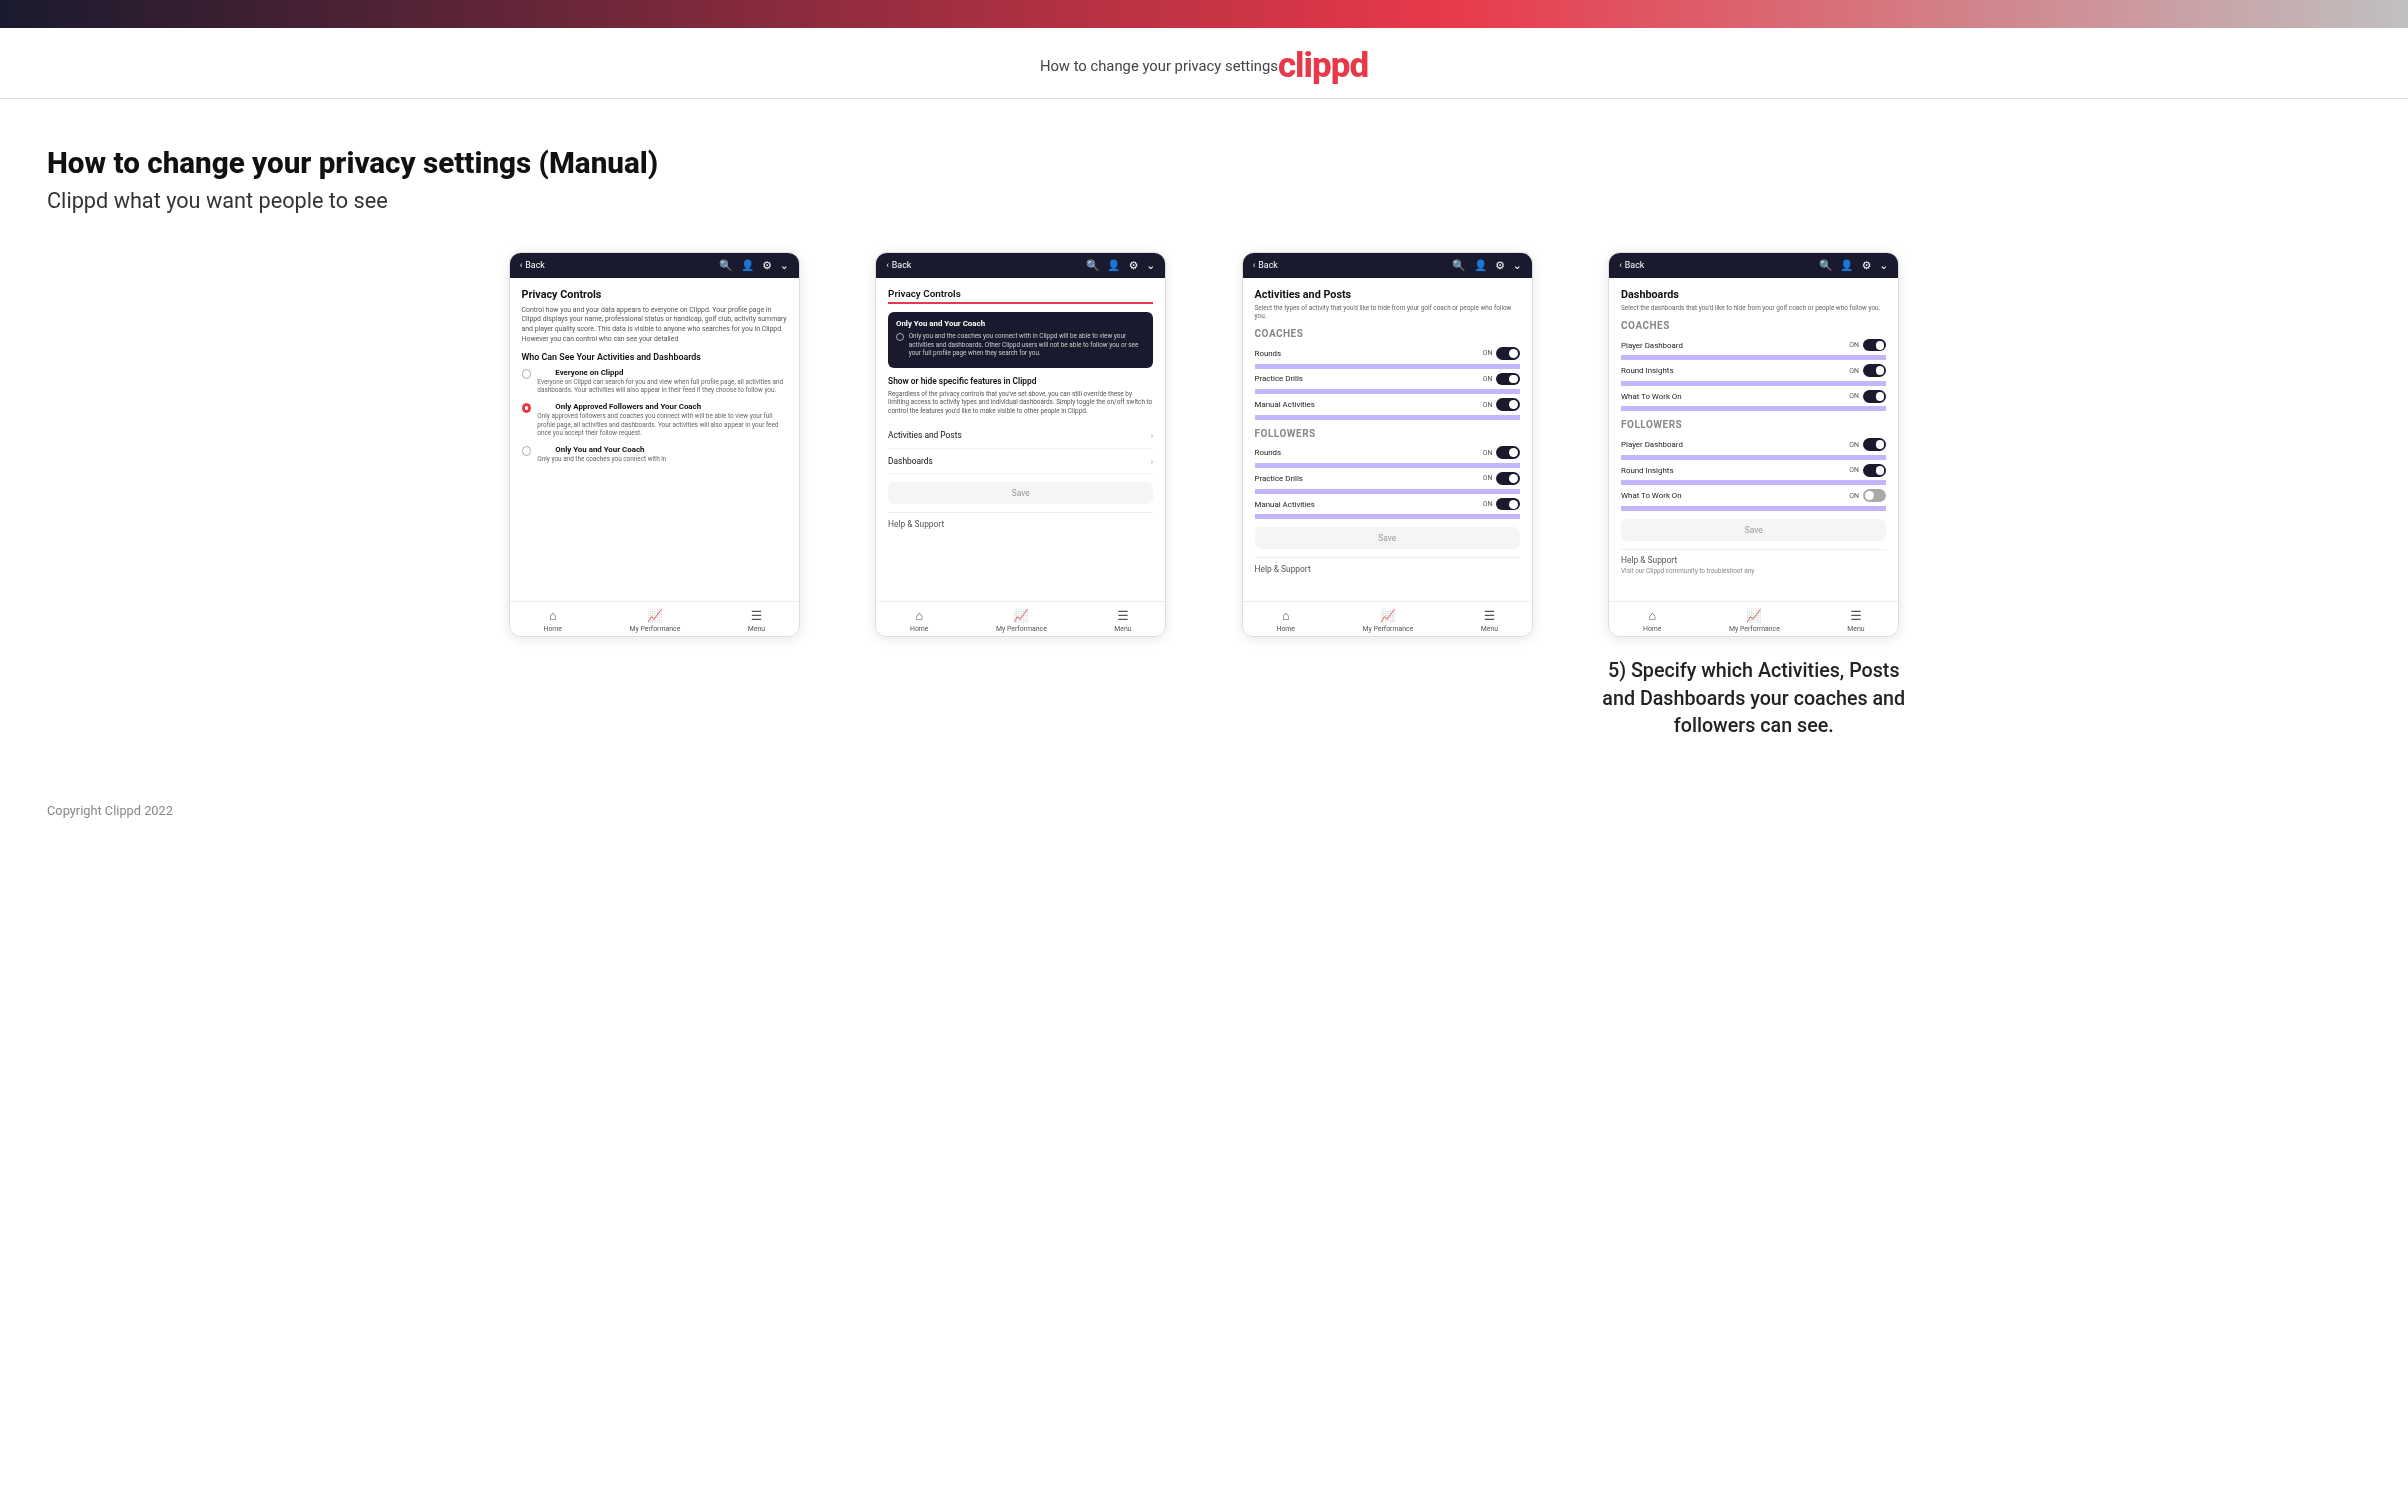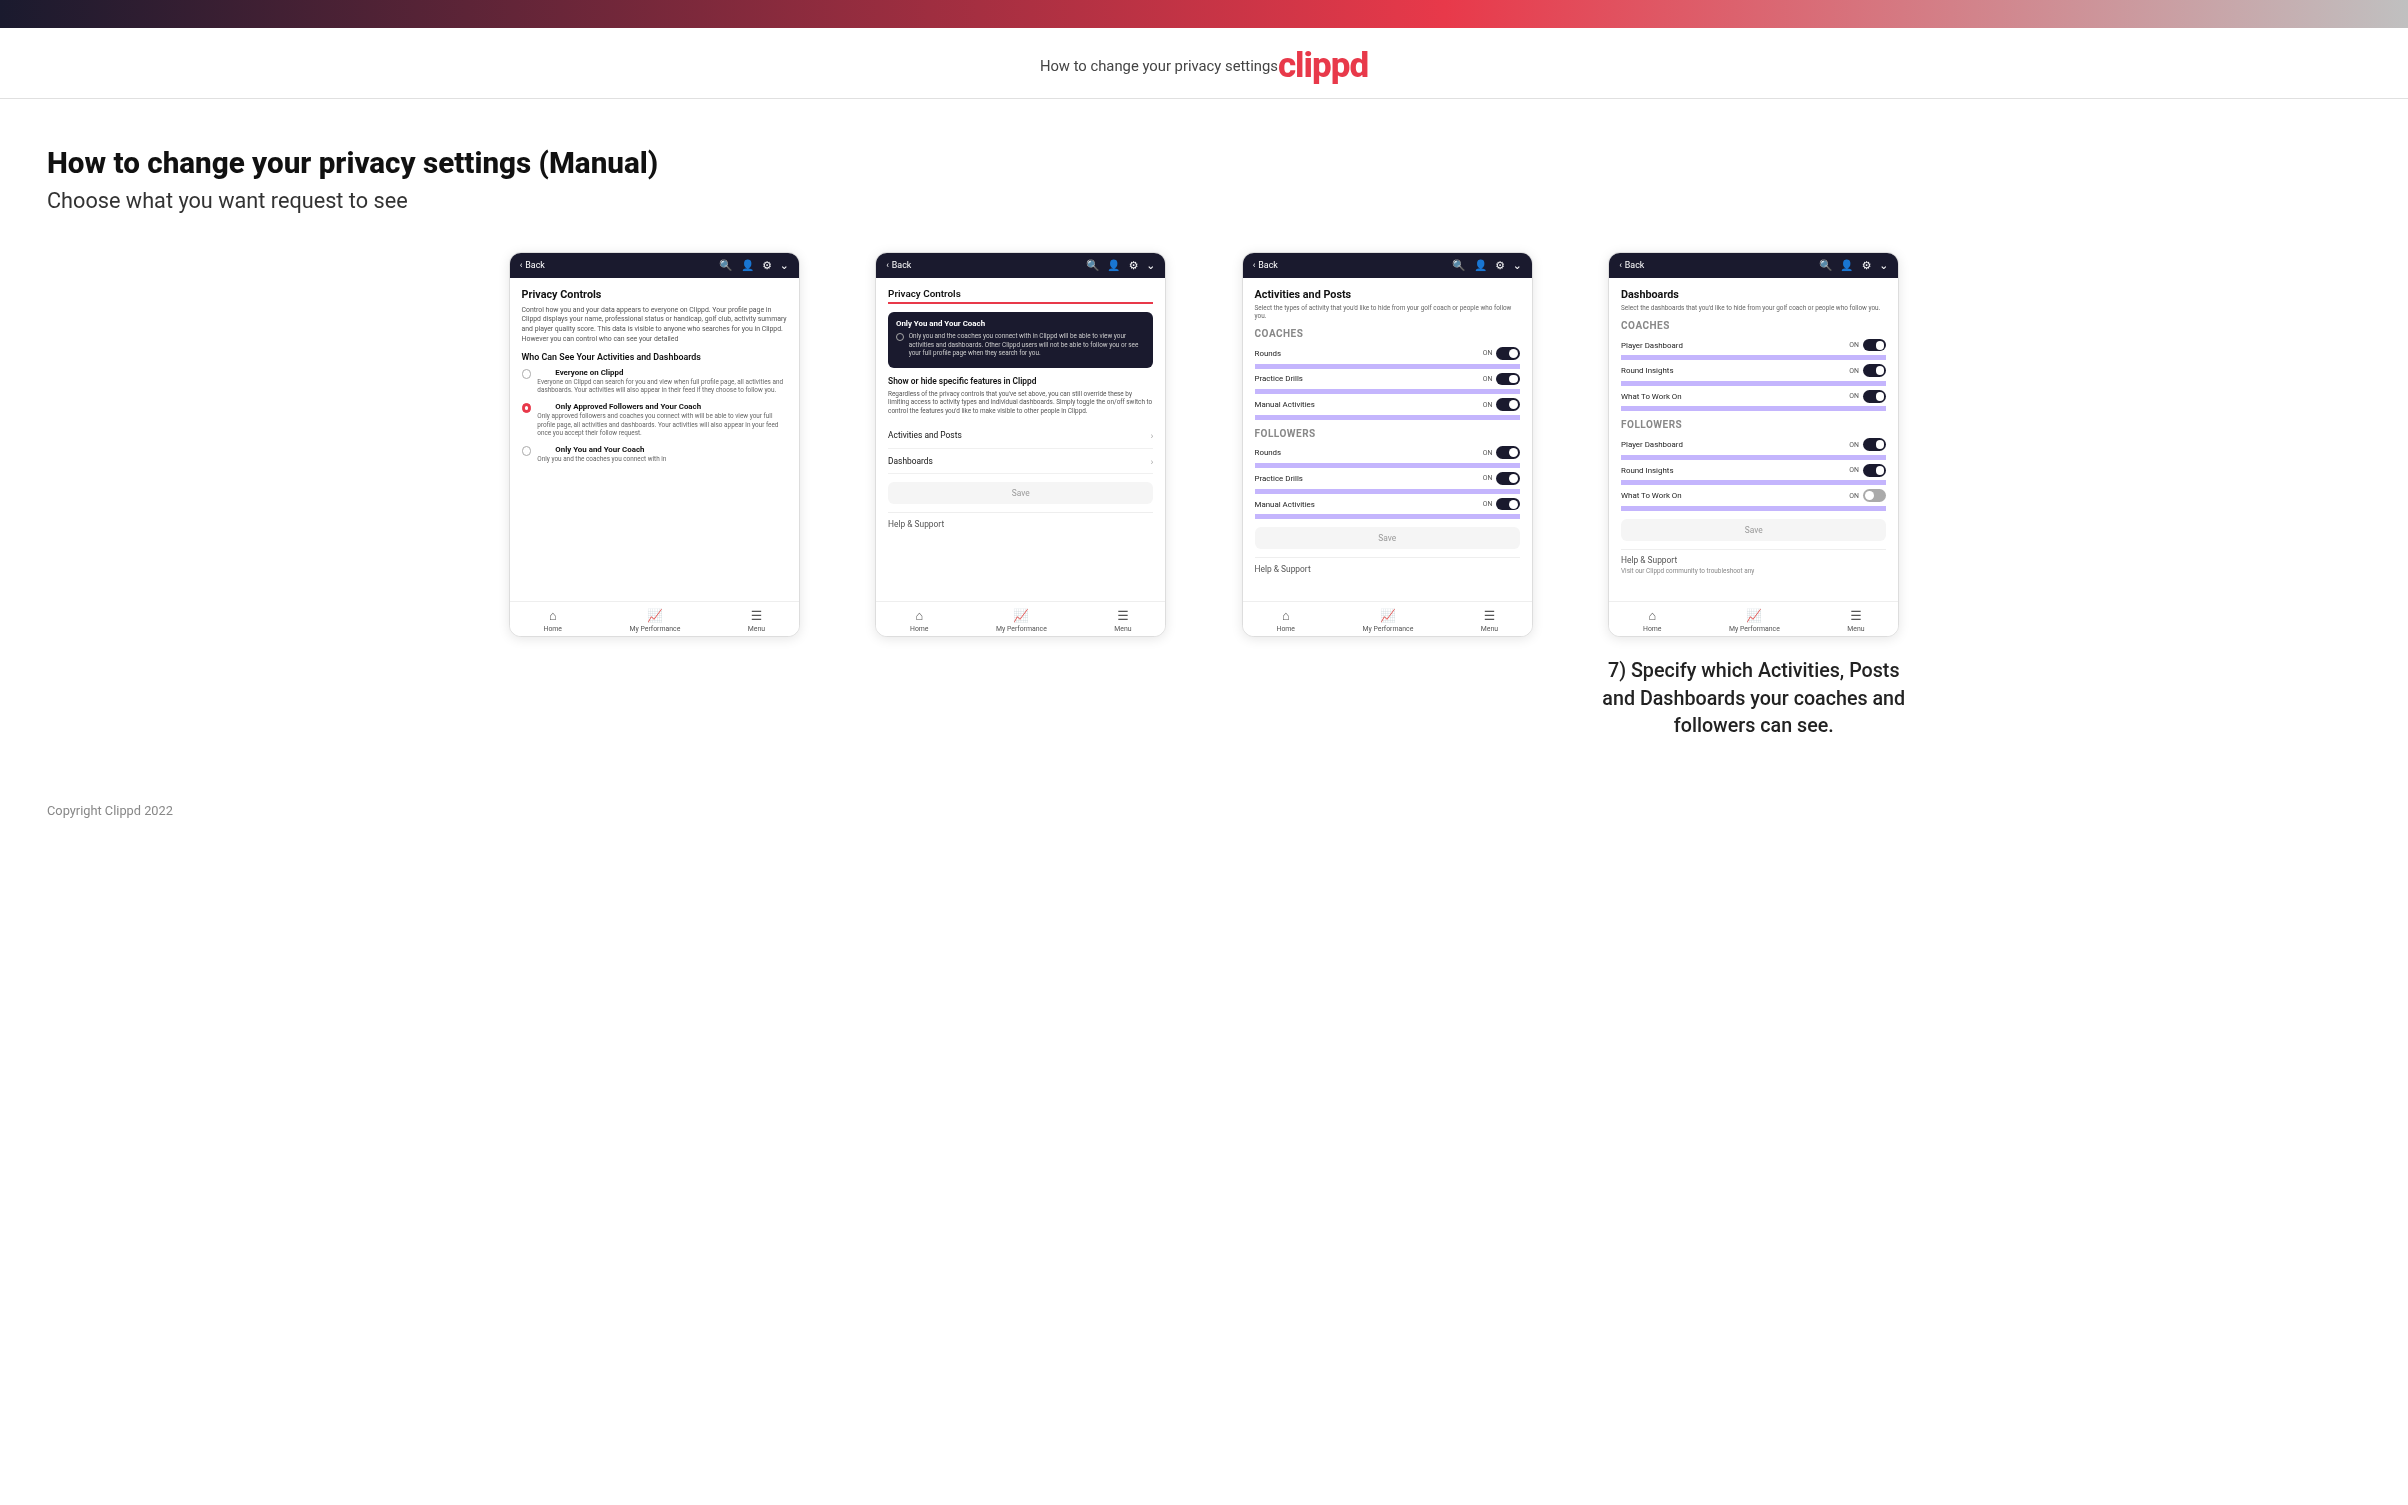--- a/index.html
+++ b/index.html
@@ -366,21 +366,21 @@
 
 <div class="top-bar"></div>
 
 <div class="header">
   <span class="header-title">How to change your privacy settings</span>
   <span class="logo">clippd</span>
 </div>
 
 <div class="main">
   <div class="page-heading">How to change your privacy settings (Manual)</div>
-  <div class="page-subheading">Choose what you want request to see</div>
+  <div class="page-subheading">Clippd what you want people to see</div>
 
   <div class="screenshots-row">
 
     <div class="screenshot-group">
       <div class="phone">
 
         <div class="phone-nav">
           <div class="phone-nav-back">
             <span>‹</span>
             <span>Back</span>
@@ -651,21 +651,21 @@
             <span class="phone-footer-icon">📈</span>
             <span>My Performance</span>
           </div>
           <div class="phone-footer-item">
             <span class="phone-footer-icon">☰</span>
             <span>Menu</span>
           </div>
         </div>
       </div>
 
-      <div class="caption caption-large">7) Specify which Activities, Posts and Dashboards your  coaches and followers can see.</div>
+      <div class="caption caption-large">5) Specify which Activities, Posts and Dashboards your  coaches and followers can see.</div>
     </div>
 
   </div>
 </div>
 
 <div class="footer">
   <span>Copyright Clippd 2022</span>
 </div>
 
 

